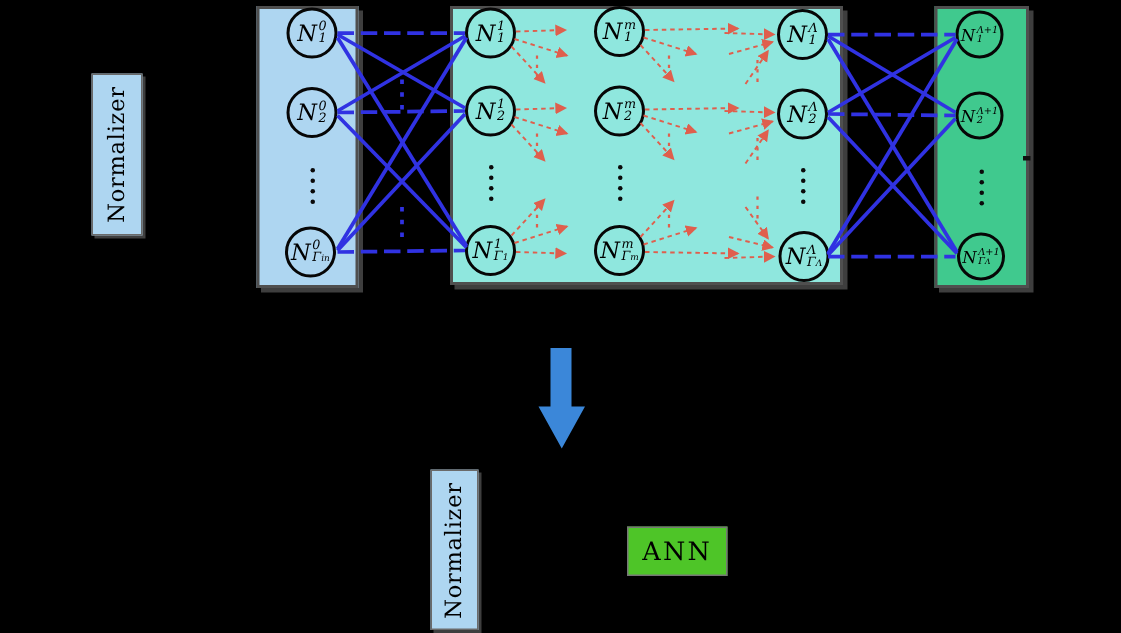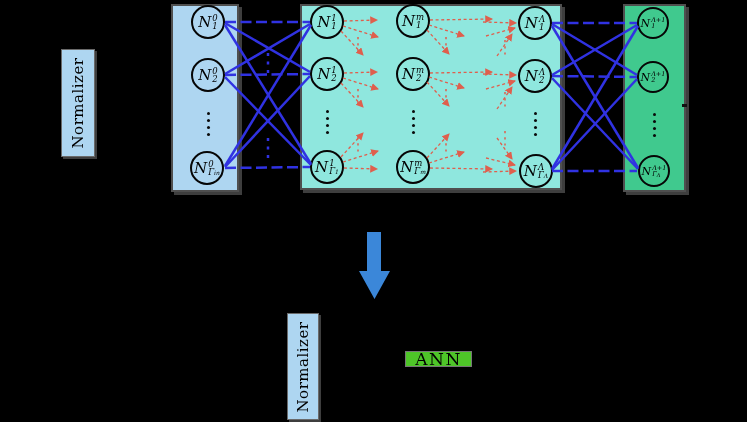--- a/index.html
+++ b/index.html
@@ -12,21 +12,21 @@
   .input-box{left:171px;top:4px;width:68px;height:188px;background:#aed6f1;}
   .hidden-box{left:300px;top:4px;width:262px;height:186px;background:#8fe7de;}
   .output-box{left:623px;top:4px;width:63px;height:188px;background:#40c98e;}
   
   .vbox{position:absolute;background:#aed6f1;border:1.5px solid #6a6a6a;box-shadow:2px 2px 0 #3e3e3e;
         display:flex;align-items:center;justify-content:center;box-sizing:border-box;}
   .vbox-top{left:61px;top:49px;width:34px;height:108px;}
   .vbox-bottom{left:287px;top:313px;width:32px;height:107px;}
   .vtext{transform:rotate(-90deg);white-space:nowrap;font-size:15px;letter-spacing:.5px;}
   
-  .ann-box{position:absolute;left:405px;top:351px;width:67px;height:16px;background:#4ec528;
+  .ann-box{position:absolute;left:418px;top:351px;width:67px;height:33px;background:#4ec528;
            border:1.5px solid #767676;display:flex;align-items:center;justify-content:center;
            font-size:17px;letter-spacing:1.5px;box-sizing:border-box;}
   
   .node{position:absolute;width:34px;height:34px;border:2.5px solid #060606;border-radius:50%;
         box-sizing:border-box;display:flex;align-items:center;justify-content:center;background:transparent;z-index:3;}
   .node.small{width:32px;height:32px;}
   .lbl{display:inline-flex;align-items:center;line-height:1;}
   .base{font-style:italic;font-size:15px;}
   .node.small .base{font-size:11px;}
   .ss{display:inline-flex;flex-direction:column;justify-content:center;margin-left:1px;}

